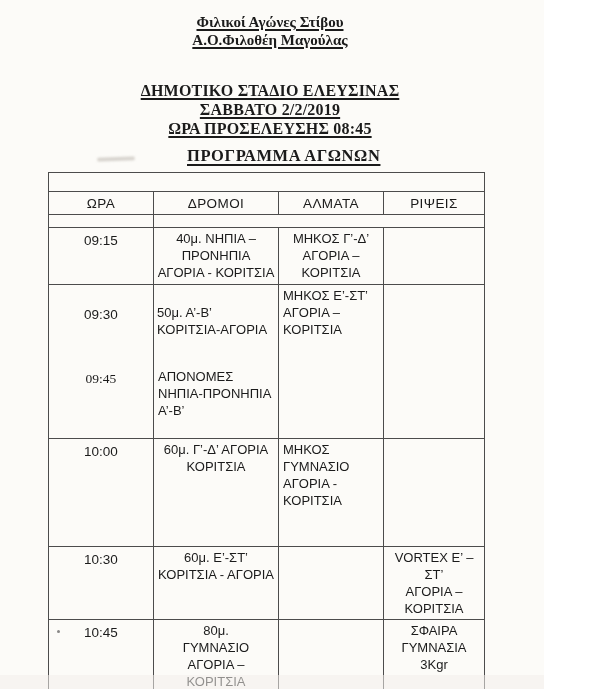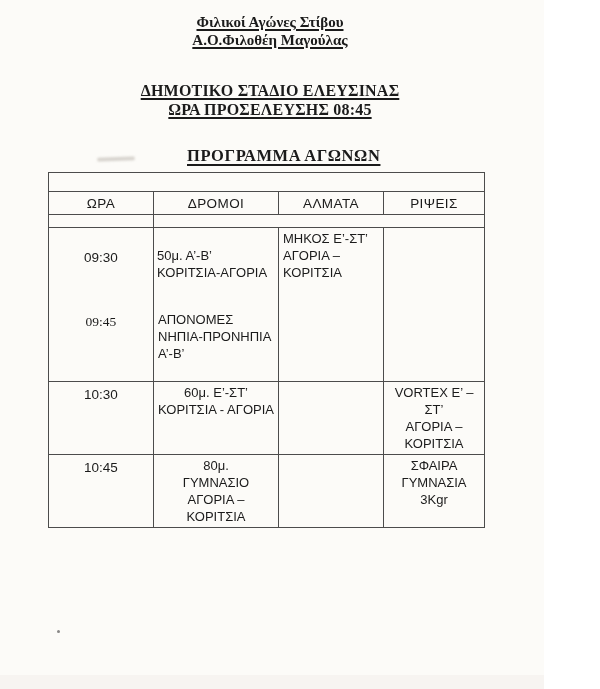--- a/index.html
+++ b/index.html
@@ -82,20 +82,21 @@
 
 <div class="page">
 
   <div class="club-block">
     <div>Φιλικοί Αγώνες Στίβου</div>
     <div>Α.Ο.Φιλοθέη Μαγούλας</div>
   </div>
 
   <div class="venue-block">
     <div>ΔΗΜΟΤΙΚΟ ΣΤΑΔΙΟ ΕΛΕΥΣΙΝΑΣ</div>
+    <div>ΣΑΒΒΑΤΟ 2/2/2019</div>
     <div>ΩΡΑ ΠΡΟΣΕΛΕΥΣΗΣ 08:45</div>
   </div>
 
   <div class="program-title">ΠΡΟΓΡΑΜΜΑ ΑΓΩΝΩΝ</div>
 
   <table class="schedule">
     <colgroup>
       <col class="c-time">
         <col class="c-runs">
         <col class="c-jumps">
@@ -109,39 +110,59 @@
         <td class="hd">ΩΡΑ</td>
         <td class="hd">ΔΡΟΜΟΙ</td>
         <td class="hd">ΑΛΜΑΤΑ</td>
         <td class="hd">ΡΙΨΕΙΣ</td>
       </tr>
       <tr class="thin-row">
         <td></td>
         <td colspan="3"></td>
       </tr>
 
+      <tr class="row-0915">
+        <td class="time-cell">09:15</td>
+        <td>40μ. ΝΗΠΙΑ –
+ΠΡΟΝΗΠΙΑ
+ΑΓΟΡΙΑ - ΚΟΡΙΤΣΙΑ</td>
+        <td>ΜΗΚΟΣ Γ’-Δ’
+ΑΓΟΡΙΑ –
+ΚΟΡΙΤΣΙΑ</td>
+        <td></td>
+      </tr>
 
       <tr class="row-0930">
         <td class="time-cell">
           <div>09:30</div>
           <div class="t2">09:45</div>
         </td>
         <td>
           <div class="cen">50μ. Α’-Β’
 ΚΟΡΙΤΣΙΑ-ΑΓΟΡΙΑ</div>
           <div class="m2">ΑΠΟΝΟΜΕΣ
 ΝΗΠΙΑ-ΠΡΟΝΗΠΙΑ
 Α’-Β’</div>
         </td>
         <td class="lft">ΜΗΚΟΣ Ε’-ΣΤ’
 ΑΓΟΡΙΑ –
 ΚΟΡΙΤΣΙΑ</td>
         <td></td>
       </tr>
 
+      <tr class="row-1000">
+        <td class="time-cell">10:00</td>
+        <td>60μ. Γ’-Δ’ ΑΓΟΡΙΑ
+ΚΟΡΙΤΣΙΑ</td>
+        <td class="lft">ΜΗΚΟΣ
+ΓΥΜΝΑΣΙΟ
+ΑΓΟΡΙΑ -
+ΚΟΡΙΤΣΙΑ</td>
+        <td></td>
+      </tr>
 
       <tr class="row-1030">
         <td class="time-cell">10:30</td>
         <td>60μ. Ε’-ΣΤ’
 ΚΟΡΙΤΣΙΑ - ΑΓΟΡΙΑ</td>
         <td></td>
         <td>VORTEX Ε’ – ΣΤ’
 ΑΓΟΡΙΑ –
 ΚΟΡΙΤΣΙΑ</td>
       </tr>

